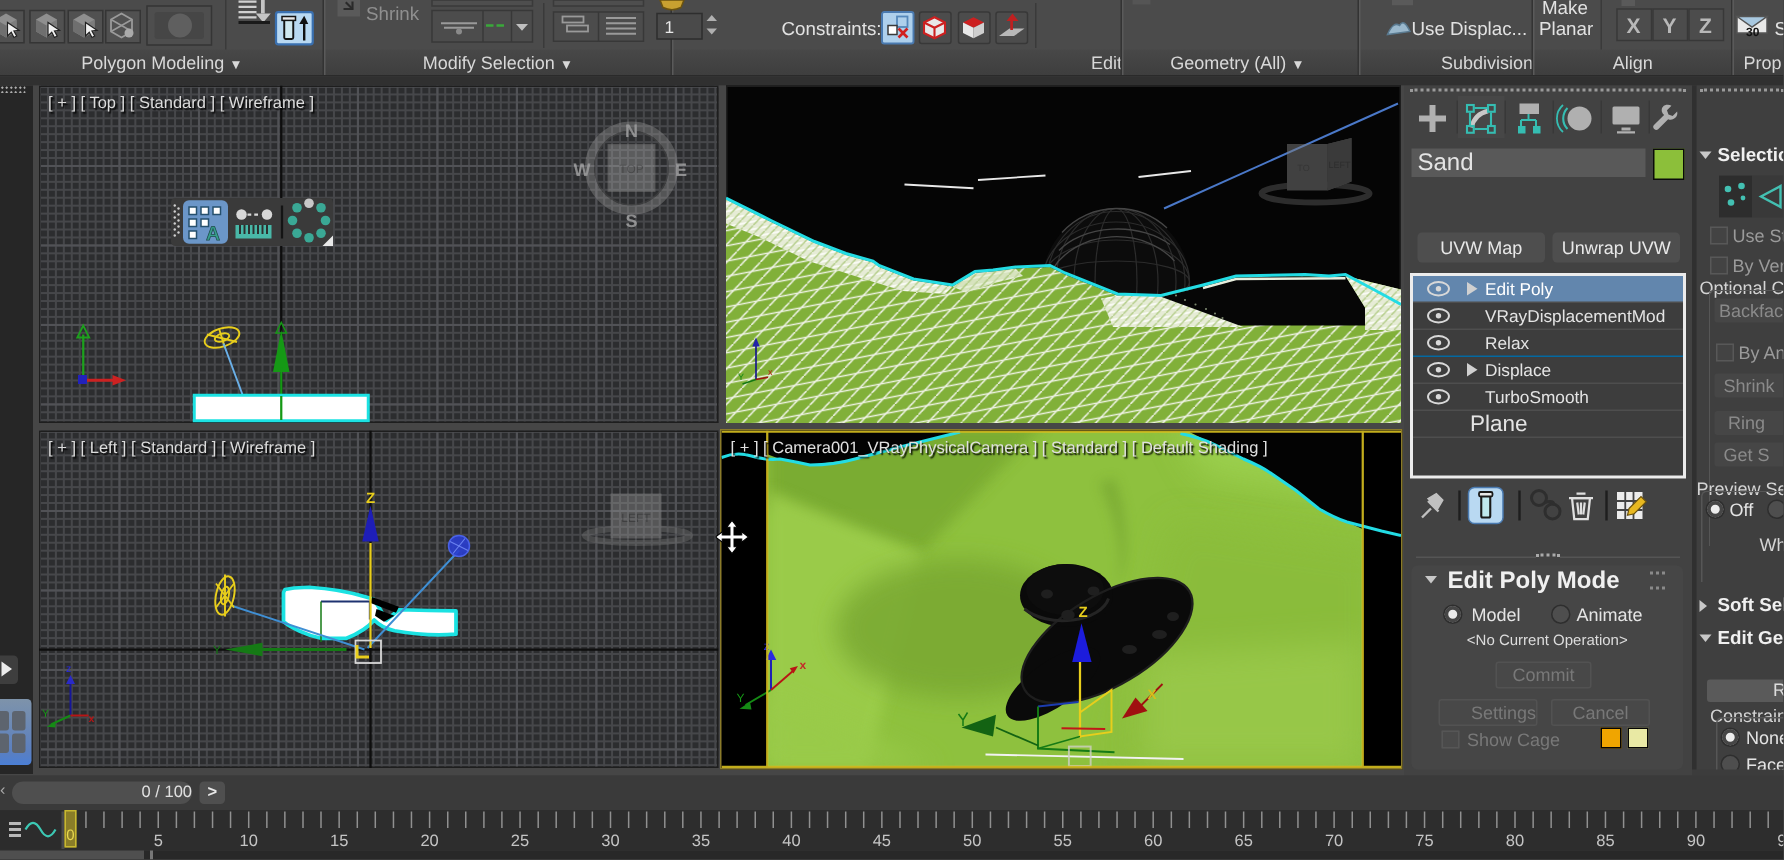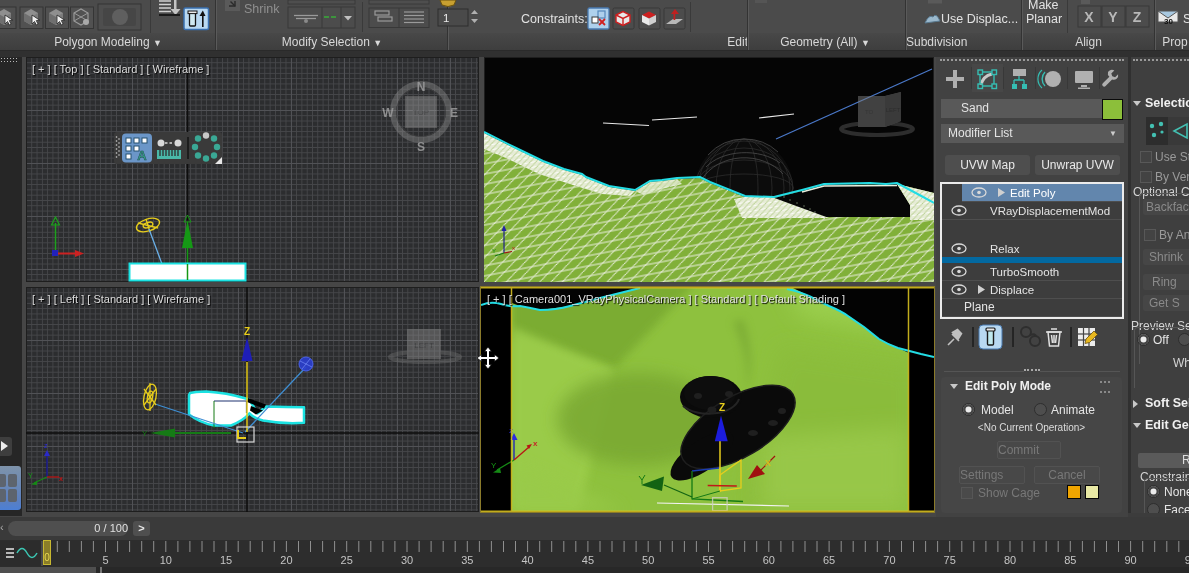--- a/index.html
+++ b/index.html
@@ -16,21 +16,21 @@
 </head>
 <body>
 
 <div class="abs" id="ribbon" style="left:0;top:0;width:1189px;height:51px;background:#4b4b4b;"></div>
 <div class="abs" id="labelstrip" style="left:0;top:33px;width:1189px;height:17px;background:linear-gradient(#484848,#3e3e3e);border-bottom:1px solid #2a2a2a;"></div>
 
 <div class="abs seclabel" style="left:0;top:35px;width:216px;text-align:center;">Polygon Modeling <span style="font-size:9px;">▼</span></div>
 <div class="abs seclabel" style="left:216px;top:35px;width:232px;text-align:center;">Modify Selection <span style="font-size:9px;">▼</span></div>
 <div class="abs seclabel" style="left:448px;top:35px;width:300px;text-align:right;">Edit</div>
 <div class="abs seclabel" style="left:748px;top:35px;width:154px;text-align:center;">Geometry (All) <span style="font-size:9px;">▼</span></div>
-<div class="abs seclabel" style="left:906px;top:35px;width:116px;text-align:left;">Subdivision</div>
+<div class="abs seclabel" style="left:906px;top:35px;width:116px;text-align:right;">Subdivision</div>
 <div class="abs seclabel" style="left:1022px;top:35px;width:133px;text-align:center;">Align</div>
 <div class="abs seclabel" style="left:1155px;top:35px;width:40px;text-align:center;">Prop</div>
 
 <div class="abs" style="left:215px;top:0;width:1px;height:50px;background:#333;"></div>
 <div class="abs" style="left:216px;top:0;width:1px;height:50px;background:#5a5a5a;"></div>
 <div class="abs" style="left:447px;top:0;width:1px;height:50px;background:#333;"></div>
 <div class="abs" style="left:448px;top:0;width:1px;height:50px;background:#5a5a5a;"></div>
 <div class="abs" style="left:747px;top:0;width:1px;height:50px;background:#333;"></div>
 <div class="abs" style="left:748px;top:0;width:1px;height:50px;background:#5a5a5a;"></div>
 <div class="abs" style="left:905px;top:0;width:1px;height:50px;background:#333;"></div>
@@ -595,77 +595,76 @@
 
   <g>
         <rect x="139" y="7" width="18" height="12" rx="1" fill="#b0b0b0"></rect>
         <rect x="145" y="21" width="6" height="2" fill="#b0b0b0"></rect>
         <rect x="142" y="23.5" width="12" height="1.5" fill="#b0b0b0"></rect>
       </g>
 
   <path d="M 172 8 a 4.5 4.5 0 0 1 6.3 -1.5 l -3 3 l 1 2.8 l 2.8 1 l 3 -3 a 4.5 4.5 0 0 1 -6 5.2 l -6.5 6.5 a 1.8 1.8 0 0 1 -2.8 -2.8 l 6.6 -6.5 a 4.5 4.5 0 0 1 -1.4 -4.7 z" fill="#b0b0b0"></path>
  </svg>
 
- <div class="abs" style="left:5px;top:42px;width:152px;height:19px;background:#595959;color:#e4e4e4;font-size:12px;line-height:19px;padding-left:20px;">Sand</div>
+ <div class="abs" style="left:5px;top:42px;width:152px;height:19px;background:#595959;color:#e4e4e4;font-size:16px;line-height:19px;padding-left:4px;">Sand</div>
  <div class="abs" style="left:166px;top:42px;width:19px;height:19px;background:#8cbf3a;border:1px solid #0a0a0a;"></div>
 
- <div class="abs" style="left:5px;top:67px;width:176px;height:19px;background:#595959;color:#e4e4e4;font-size:12px;line-height:19px;padding-left:7px;">Modifier List<span style="position:absolute;right:7px;font-size:8px;color:#ccc;">▼</span></div>
 
  <div class="abs" style="left:9px;top:98px;width:85px;height:20px;background:#4e4e4e;border-radius:3px;color:#e8e8e8;font-size:12px;text-align:center;line-height:20px;">UVW Map</div>
  <div class="abs" style="left:99px;top:98px;width:85px;height:20px;background:#4e4e4e;border-radius:3px;color:#e8e8e8;font-size:12px;text-align:center;line-height:20px;">Unwrap UVW</div>
 
  <div class="abs" style="left:4px;top:125px;width:180px;height:133px;background:#3d3d3d;border:2px solid #ececec;">
-  <div style="height:17px;background:#6286ad;border-bottom:1px solid #4e4e4e;position:relative;margin-left:20px;">
+  <div style="height:17px;background:#6286ad;border-bottom:1px solid #4e4e4e;position:relative;">
    <svg width="176" height="17">
           <g>
             <ellipse cx="17" cy="8.5" rx="7" ry="4.5" fill="none" stroke="#d8d8d8" stroke-width="1.3"></ellipse>
             <circle cx="17" cy="8.5" r="1.8" fill="#d8d8d8"></circle>
           </g>
           <path d="M 36 4 l 7 4.5 l -7 4.5 z" fill="#d0d0d0"></path>
           <text x="48" y="12.5" font-size="11.5" fill="#fff">Edit Poly</text>
         </svg>
   </div>
   <div style="height:17px;border-bottom:1px solid #4e4e4e;position:relative;">
    <svg width="176" height="17">
           <g>
             <ellipse cx="17" cy="8.5" rx="7" ry="4.5" fill="none" stroke="#d8d8d8" stroke-width="1.3"></ellipse>
             <circle cx="17" cy="8.5" r="1.8" fill="#d8d8d8"></circle>
           </g>
           <text x="48" y="12.5" font-size="11.5" fill="#e4e4e4">VRayDisplacementMod</text>
         </svg>
   </div>
-  <div style="height:17px;border-bottom:6px solid #0369a1;position:relative;margin-top:20px;">
+  <div style="height:17px;border-bottom:1px solid #0369a1;position:relative;">
    <svg width="176" height="17">
           <g>
             <ellipse cx="17" cy="8.5" rx="7" ry="4.5" fill="none" stroke="#d8d8d8" stroke-width="1.3"></ellipse>
             <circle cx="17" cy="8.5" r="1.8" fill="#d8d8d8"></circle>
           </g>
           <text x="48" y="12.5" font-size="11.5" fill="#e4e4e4">Relax</text>
         </svg>
   </div>
   <div style="height:17px;border-bottom:1px solid #4e4e4e;position:relative;">
    <svg width="176" height="17">
           <g>
             <ellipse cx="17" cy="8.5" rx="7" ry="4.5" fill="none" stroke="#d8d8d8" stroke-width="1.3"></ellipse>
             <circle cx="17" cy="8.5" r="1.8" fill="#d8d8d8"></circle>
           </g>
-          <text x="48" y="12.5" font-size="11.5" fill="#e4e4e4">TurboSmooth</text>
+          <path d="M 36 4 l 7 4.5 l -7 4.5 z" fill="#d0d0d0"></path>
+          <text x="48" y="12.5" font-size="11.5" fill="#e4e4e4">Displace</text>
         </svg>
   </div>
   <div style="height:17px;border-bottom:1px solid #4e4e4e;position:relative;">
    <svg width="176" height="17">
           <g>
             <ellipse cx="17" cy="8.5" rx="7" ry="4.5" fill="none" stroke="#d8d8d8" stroke-width="1.3"></ellipse>
             <circle cx="17" cy="8.5" r="1.8" fill="#d8d8d8"></circle>
           </g>
-          <path d="M 36 4 l 7 4.5 l -7 4.5 z" fill="#d0d0d0"></path>
-          <text x="48" y="12.5" font-size="11.5" fill="#e4e4e4">Displace</text>
+          <text x="48" y="12.5" font-size="11.5" fill="#e4e4e4">TurboSmooth</text>
         </svg>
   </div>
-  <div style="height:17px;border-bottom:1px solid #4e4e4e;color:#e4e4e4;font-size:12px;line-height:17px;padding-left:22px;">Plane</div>
+  <div style="height:17px;border-bottom:1px solid #4e4e4e;color:#e4e4e4;font-size:15px;line-height:17px;padding-left:38px;">Plane</div>
  </div>
 
  <svg class="abs" style="left:0;top:266px;" width="192" height="28">
   <path d="M 12 22 l 6 -6 m -2 -5 l 7 7 m -6.5 -8.5 l 5 -3 l 4 4 l -3 5 z" stroke="#c0c0c0" stroke-width="1.6" fill="#c0c0c0"></path>
   <line x1="37" y1="4" x2="37" y2="24" stroke="#1e1e1e" stroke-width="1.6"></line>
   <rect x="43" y="2" width="23" height="24" rx="4" fill="#b9d9f2" stroke="#4a7ab0"></rect>
   <rect x="51.5" y="6" width="6" height="16" rx="1" fill="#bfe8ee" stroke="#1a1a1a" stroke-width="1.4"></rect>
   <rect x="50" y="5" width="9" height="3" rx="1" fill="#e8e8e8" stroke="#1a1a1a" stroke-width="1.2"></rect>
   <line x1="77" y1="4" x2="77" y2="24" stroke="#1e1e1e" stroke-width="1.6"></line>
   <g fill="none" stroke="#2e2e2e" stroke-width="2">
@@ -692,29 +691,29 @@
         </g>
         <path d="M 150 16 l 8 -8 l 3.5 3.5 l -8 8 l -4.5 1 z" fill="#e8b820" stroke="#6a5210" stroke-width="0.8"></path>
       </g>
  </svg>
  <div class="abs" style="left:8px;top:314px;width:80px;height:0;border-top:1px solid #555;"></div>
  <div class="abs" style="left:104px;top:314px;width:80px;height:0;border-top:1px solid #555;"></div>
  <div class="abs" style="left:88px;top:312px;width:16px;height:0;border-top:2px dotted #aaa;"></div>
 
  <div class="abs" style="left:5px;top:320px;width:181px;height:136px;background:#464646;border-radius:4px;">
   <div style="position:absolute;left:9px;top:7px;width:0;height:0;border-left:4px solid transparent;border-right:4px solid transparent;border-top:5px solid #c8c8c8;"></div>
-  <div style="position:absolute;left:24px;top:2px;font-size:12px;font-weight:bold;color:#f0f0f0;">Edit Poly Mode</div>
+  <div style="position:absolute;left:24px;top:2px;font-size:16px;font-weight:bold;color:#f0f0f0;">Edit Poly Mode</div>
   <div style="position:absolute;right:12px;top:4px;width:10px;height:8px;border-top:2px dotted #8a8a8a;border-bottom:2px dotted #8a8a8a;"></div>
   <div style="position:absolute;left:21px;top:26px;width:11px;height:11px;border-radius:50%;background:#464646;border:1px solid #2e2e2e;box-shadow:inset 0 0 0 2.5px #464646, inset 0 0 0 8px #ececec;"></div>
   <div style="position:absolute;left:40px;top:26px;font-size:12px;color:#e4e4e4;">Model</div>
   <div style="position:absolute;left:93px;top:26px;width:11px;height:11px;border-radius:50%;background:#4e4e4e;border:1px solid #2e2e2e;"></div>
   <div style="position:absolute;left:110px;top:26px;font-size:12px;color:#e4e4e4;">Animate</div>
   <div style="position:absolute;left:0;top:45px;width:100%;text-align:center;font-size:10px;color:#dcdcdc;">&lt;No Current Operation&gt;</div>
-  <div style="position:absolute;left:56px;top:64px;width:62px;height:16px;background:#484848;border:1px solid #525252;border-radius:2px;color:#787878;font-size:12px;text-align:left;line-height:16px;">Commit</div>
-  <div style="position:absolute;left:18px;top:89px;width:64px;height:16px;background:#484848;border:1px solid #525252;border-radius:2px;color:#787878;font-size:12px;text-align:left;line-height:16px;">Settings</div>
+  <div style="position:absolute;left:56px;top:64px;width:62px;height:16px;background:#484848;border:1px solid #525252;border-radius:2px;color:#787878;font-size:12px;text-align:center;line-height:16px;">Commit</div>
+  <div style="position:absolute;left:18px;top:89px;width:64px;height:16px;background:#484848;border:1px solid #525252;border-radius:2px;color:#787878;font-size:12px;text-align:right;line-height:16px;">Settings</div>
   <div style="position:absolute;left:93px;top:89px;width:64px;height:16px;background:#484848;border:1px solid #525252;border-radius:2px;color:#787878;font-size:12px;text-align:center;line-height:16px;">Cancel</div>
   <div style="position:absolute;left:20px;top:110px;width:10px;height:10px;background:#4a4a4a;border:1px solid #565656;"></div>
   <div style="position:absolute;left:37px;top:109px;font-size:12px;color:#787878;">Show Cage</div>
   <div style="position:absolute;left:126px;top:108px;width:12px;height:12px;background:#f0a500;border:1px solid #050505;"></div>
   <div style="position:absolute;left:144px;top:108px;width:12px;height:12px;background:#e9e9a4;border:1px solid #050505;"></div>
  </div>
 </div>
 
 <div class="abs" id="rightpanel" style="left:1131px;top:57px;width:58px;height:456px;background:#3f3f3f;overflow:hidden;">
  <div class="abs" style="left:2px;top:2px;width:56px;height:0;border-top:2px dotted #9a9a9a;"></div>

